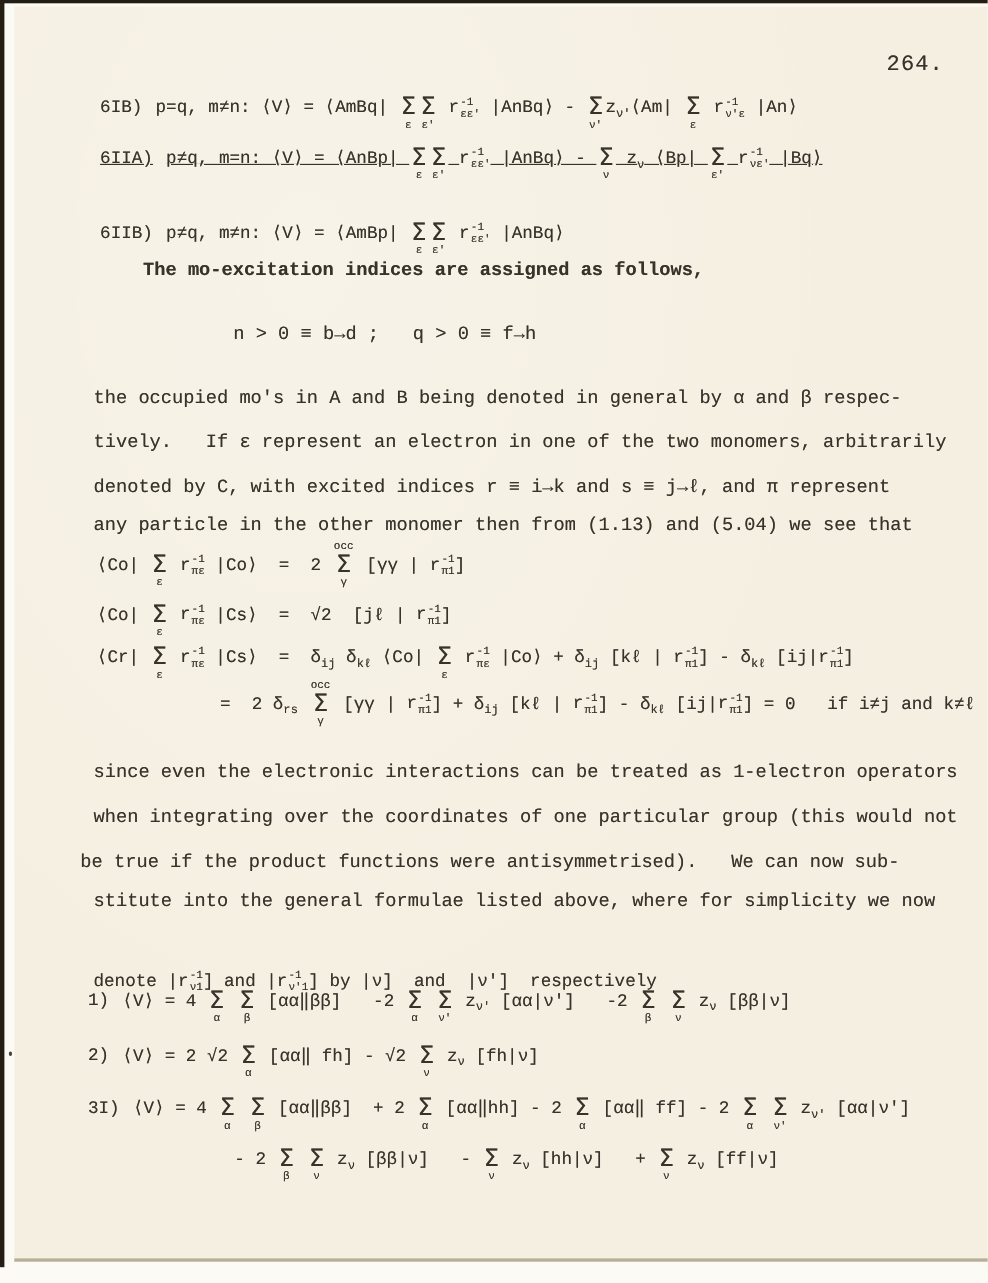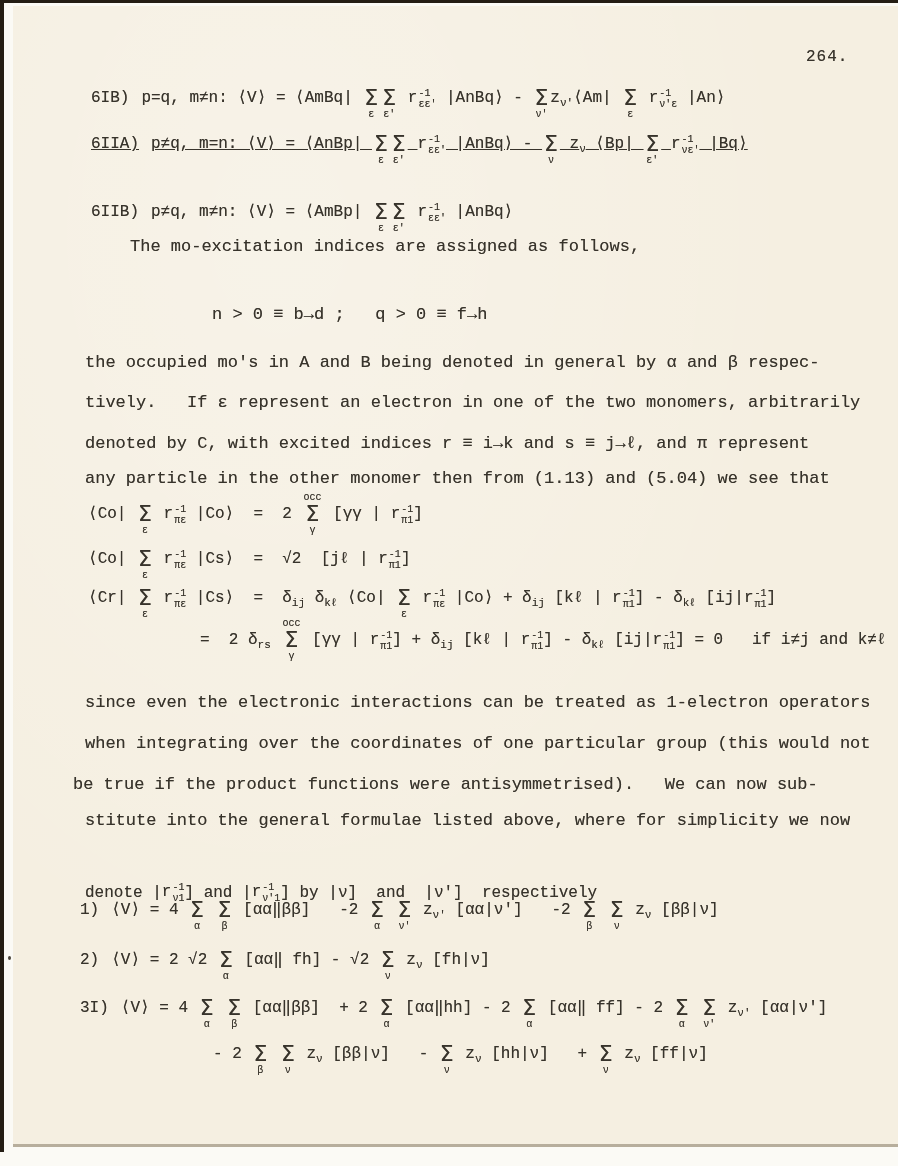--- a/index.html
+++ b/index.html
@@ -29,21 +29,21 @@
   }
   .line{
     position:absolute;
     white-space:pre;
     color:var(--ink);
     text-shadow:0 0 0.5px rgba(45,40,32,0.55);
   }
   .text{font-size:17px;line-height:22px;}
   .math{font-size:16px;display:flex;align-items:center;height:52px;}
   .math .lbl{margin-right:12px;}
-  .pagenum{font-size:16px;letter-spacing:1px;}
+  .pagenum{font-size:20px;letter-spacing:1px;}
   
   .sum{display:inline-flex;flex-direction:column;align-items:center;vertical-align:middle;line-height:1;margin:0 2px;}
   .sum .sg{font-size:22px;line-height:1;font-family:"DejaVu Sans","Liberation Sans",sans-serif;}
   .sum .lim{font-size:10px;line-height:1.1;min-height:11px;}
   .ss{display:inline-flex;align-items:center;vertical-align:middle;}
   .ss .st{display:inline-flex;flex-direction:column;font-size:10px;line-height:1.15;margin-left:1px;transform:translateY(1px);}
   .ss .st span{min-height:11px;}
   sub{font-size:11px;}
 </style>
 </head>
@@ -63,23 +63,23 @@
   </div>
   <div class="line math" style="left:78px;top:112px;text-decoration:underline;">
     <span class="lbl">6IIA)</span>
     <span class="mexp">p≠q, m=n: ⟨V⟩ = ⟨AnBp| <span class="sum"><span class="lim"></span><span class="sg">Σ</span><span class="lim">ε</span></span><span class="sum"><span class="lim"></span><span class="sg">Σ</span><span class="lim">ε′</span></span> <span class="ss">r<span class="st"><span>-1</span><span>εε′</span></span></span> |AnBq⟩ - <span class="sum"><span class="lim"></span><span class="sg">Σ</span><span class="lim">ν</span></span> z<sub>ν</sub> ⟨Bp| <span class="sum"><span class="lim"></span><span class="sg">Σ</span><span class="lim">ε′</span></span> <span class="ss">r<span class="st"><span>-1</span><span>νε′</span></span></span> |Bq⟩</span>
   </div>
   <div class="line math" style="left:78px;top:180px;justify-content:flex-end;">
     <span class="lbl">6IIB)</span>
     <span class="mexp">p≠q, m≠n: ⟨V⟩ = ⟨AmBp| <span class="sum"><span class="lim"></span><span class="sg">Σ</span><span class="lim">ε</span></span><span class="sum"><span class="lim"></span><span class="sg">Σ</span><span class="lim">ε′</span></span> <span class="ss">r<span class="st"><span>-1</span><span>εε′</span></span></span> |AnBq⟩</span>
   </div>
 
-  <div class="line text" style="left:117px;top:230px;">The mo-excitation indices are assigned as follows,</div>
+  <div class="line text" style="left:117px;top:230px;font-weight:bold;">The mo-excitation indices are assigned as follows,</div>
 
-  <div class="line text" style="left:199px;top:298px;">n &gt; 0 ≡ b→d ;   q &gt; 0 ≡ f→h</div>
+  <div class="line text" style="left:199px;top:288px;">n &gt; 0 ≡ b→d ;   q &gt; 0 ≡ f→h</div>
 
   <div class="line text" style="left:72px;top:346px;">the occupied mo's in A and B being denoted in general by α and β respec-</div>
   <div class="line text" style="left:72px;top:386px;">tively.   If ε represent an electron in one of the two monomers, arbitrarily</div>
   <div class="line text" style="left:72px;top:427px;">denoted by C, with excited indices r ≡ i→k and s ≡ j→ℓ, and π represent</div>
   <div class="line text" style="left:72px;top:462px;">any particle in the other monomer then from (1.13) and (5.04) we see that</div>
 
   <div class="line math" style="left:75px;top:482px;">
     <span class="mexp">⟨Co| <span class="sum"><span class="lim"></span><span class="sg">Σ</span><span class="lim">ε</span></span> <span class="ss">r<span class="st"><span>-1</span><span>πε</span></span></span> |Co⟩  =  2 <span class="sum"><span class="lim">occ</span><span class="sg">Σ</span><span class="lim">γ</span></span> [γγ | <span class="ss">r<span class="st"><span>-1</span><span>π1</span></span></span>]</span>
   </div>
   <div class="line math" style="left:75px;top:527px;">

